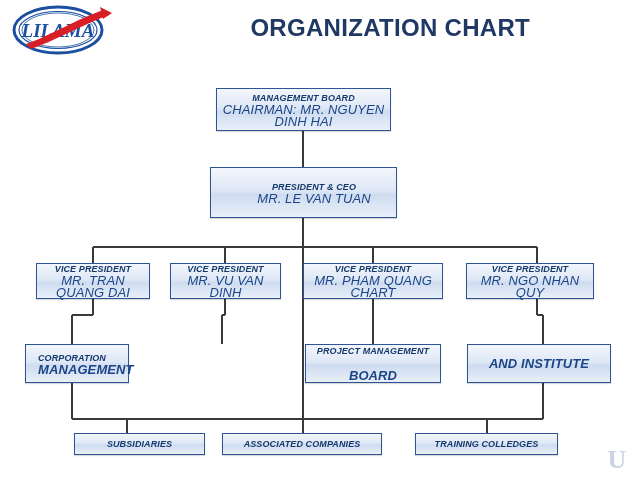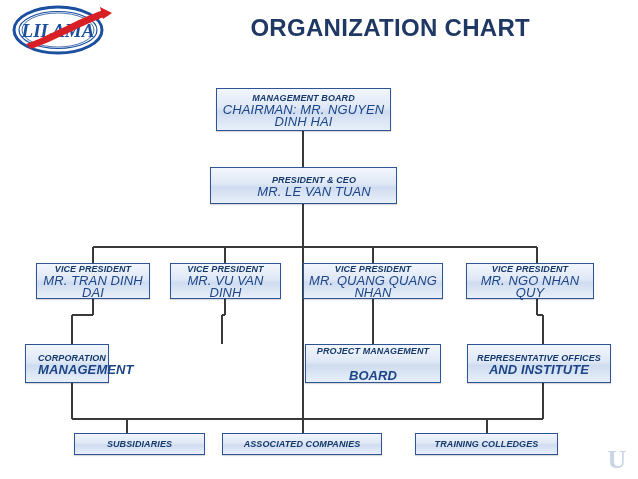--- a/index.html
+++ b/index.html
@@ -160,58 +160,57 @@
       <line x1="543" y1="383" x2="543" y2="419"></line>
       <line x1="487" y1="419" x2="543" y2="419"></line>
     </g>
   </svg>
 
   <div class="node" style="left:216px; top:88px; width:175px; height:43px;">
     <div class="l1">MANAGEMENT BOARD</div>
     <div class="l2">CHAIRMAN: MR. NGUYEN DINH HAI</div>
   </div>
 
-  <div class="node" style="left:210px; top:167px; width:187px; height:37px;padding-left:24px;">
+  <div class="node" style="left:210px; top:167px; width:187px; height:51px;padding-left:24px;">
     <div class="l1">PRESIDENT &amp; CEO</div>
     <div class="l2">MR. LE VAN TUAN</div>
   </div>
 
   <div class="node" style="left:36px; top:263px; width:114px; height:36px;">
     <div class="l1">VICE PRESIDENT</div>
-    <div class="l2">MR. TRAN DINH DAI</div>
+    <div class="l2">MR. TRAN QUANG DAI</div>
   </div>
 
   <div class="node" style="left:170px; top:263px; width:111px; height:36px;">
     <div class="l1">VICE PRESIDENT</div>
     <div class="l2">MR. VU VAN DINH</div>
   </div>
 
   <div class="node" style="left:303px; top:263px; width:140px; height:36px;">
     <div class="l1">VICE PRESIDENT</div>
-    <div class="l2">MR. QUANG QUANG NHAN</div>
+    <div class="l2">MR. PHAM QUANG CHART</div>
   </div>
 
   <div class="node" style="left:466px; top:263px; width:128px; height:36px;">
     <div class="l1">VICE PRESIDENT</div>
     <div class="l2">MR. NGO NHAN QUY</div>
   </div>
 
-  <div class="node two-line-bold" style="left:25px; top:344px; width:84px; height:39px; align-items:flex-start; padding-left:12px;">
+  <div class="node two-line-bold" style="left:25px; top:344px; width:104px; height:39px; align-items:flex-start; padding-left:12px;">
     <div class="l1">CORPORATION</div>
     <div class="l2">MANAGEMENT</div>
   </div>
 
 
   <div class="node two-line-bold" style="left:305px; top:344px; width:136px; height:39px;gap:13px;">
     <div class="l1">PROJECT MANAGEMENT</div>
     <div class="l2">BOARD</div>
   </div>
 
   <div class="node two-line-bold" style="left:467px; top:344px; width:144px; height:39px;">
-    <div class="l1">REPRESENTATIVE OFFICES</div>
     <div class="l2">AND INSTITUTE</div>
   </div>
 
   <div class="node" style="left:74px; top:433px; width:131px; height:22px;">
     <div class="l1">SUBSIDIARIES</div>
   </div>
 
   <div class="node" style="left:415px; top:433px; width:143px; height:22px;">
     <div class="l1">TRAINING COLLEDGES</div>
   </div>

